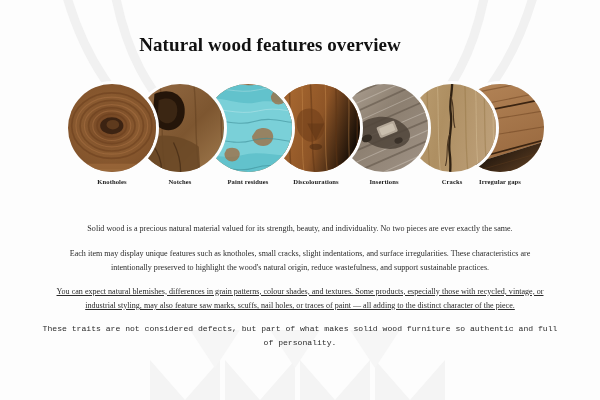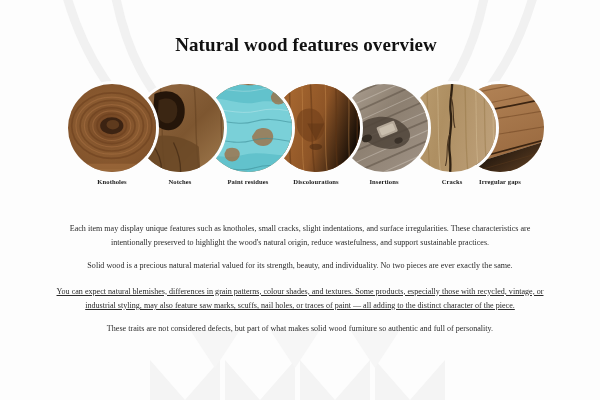--- a/index.html
+++ b/index.html
@@ -37,21 +37,20 @@
     position: absolute;
     top: 34px;
     left: 0;
     width: 540px;
     text-align: center;
     font-family: "Liberation Serif", "DejaVu Serif", serif;
     font-weight: bold;
     font-size: 19px;
     letter-spacing: 0.1px;
     color: #111111;
-    padding-left: 36px;
   }
 
   
   .strip {
     position: absolute;
     top: 84px;
     left: 0;
     width: 600px;
     height: 112px;
   }
@@ -102,21 +101,21 @@
     text-align: center;
     font-family: "Liberation Serif", "DejaVu Serif", serif;
     font-size: 8.1px;
     line-height: 14.2px;
     color: #2b2b2b;
     margin: 0 0 9px 0;
   }
   .para.p1 { margin-bottom: 11px; }
   .para.p2 { padding: 0 12px; }
   .para.p3 { padding: 0 10px; text-decoration: underline; }
-  .para.p4 { margin-bottom: 4px; }
+  .para.p4 { margin-bottom: 4px; font-family: Liberation Mono, monospace; }
 </style>
 </head>
 <body>
 
 <svg id="watermark" viewBox="0 0 600 400" xmlns="http://www.w3.org/2000/svg" aria-hidden="true">
   <g fill="none" stroke="#f1f1f1" stroke-width="9">
     <path d="M 60 -30 C 80 60, 120 110, 175 150"></path>
     <path d="M 110 -40 C 120 50, 150 100, 200 140"></path>
     <path d="M 540 -30 C 520 60, 480 110, 425 150"></path>
     <path d="M 490 -40 C 480 50, 450 100, 400 140"></path>
@@ -378,19 +377,19 @@
             <path d="M26 102 L96 84"></path>
           </g>
         </svg>
       </div>
       <div class="caption">Irregular gaps</div>
     </div>
 
   </div>
 
   <div class="body-copy">
+    <p class="para p1">Solid wood is a precious natural material valued for its strength, beauty, and individuality. No two pieces are ever exactly the same.</p>
     <p class="para p2">Each item may display unique features such as knotholes, small cracks, slight indentations, and surface irregularities. These characteristics are intentionally preserved to highlight the wood's natural origin, reduce wastefulness, and support sustainable practices.</p>
-    <p class="para p1">Solid wood is a precious natural material valued for its strength, beauty, and individuality. No two pieces are ever exactly the same.</p>
     <p class="para p3">You can expect natural blemishes, differences in grain patterns, colour shades, and textures. Some products, especially those with recycled, vintage, or industrial styling, may also feature saw marks, scuffs, nail holes, or traces of paint — all adding to the distinct character of the piece.</p>
     <p class="para p4">These traits are not considered defects, but part of what makes solid wood furniture so authentic and full of personality.</p>
   </div>
 
 </div>
 
 </body></html>

